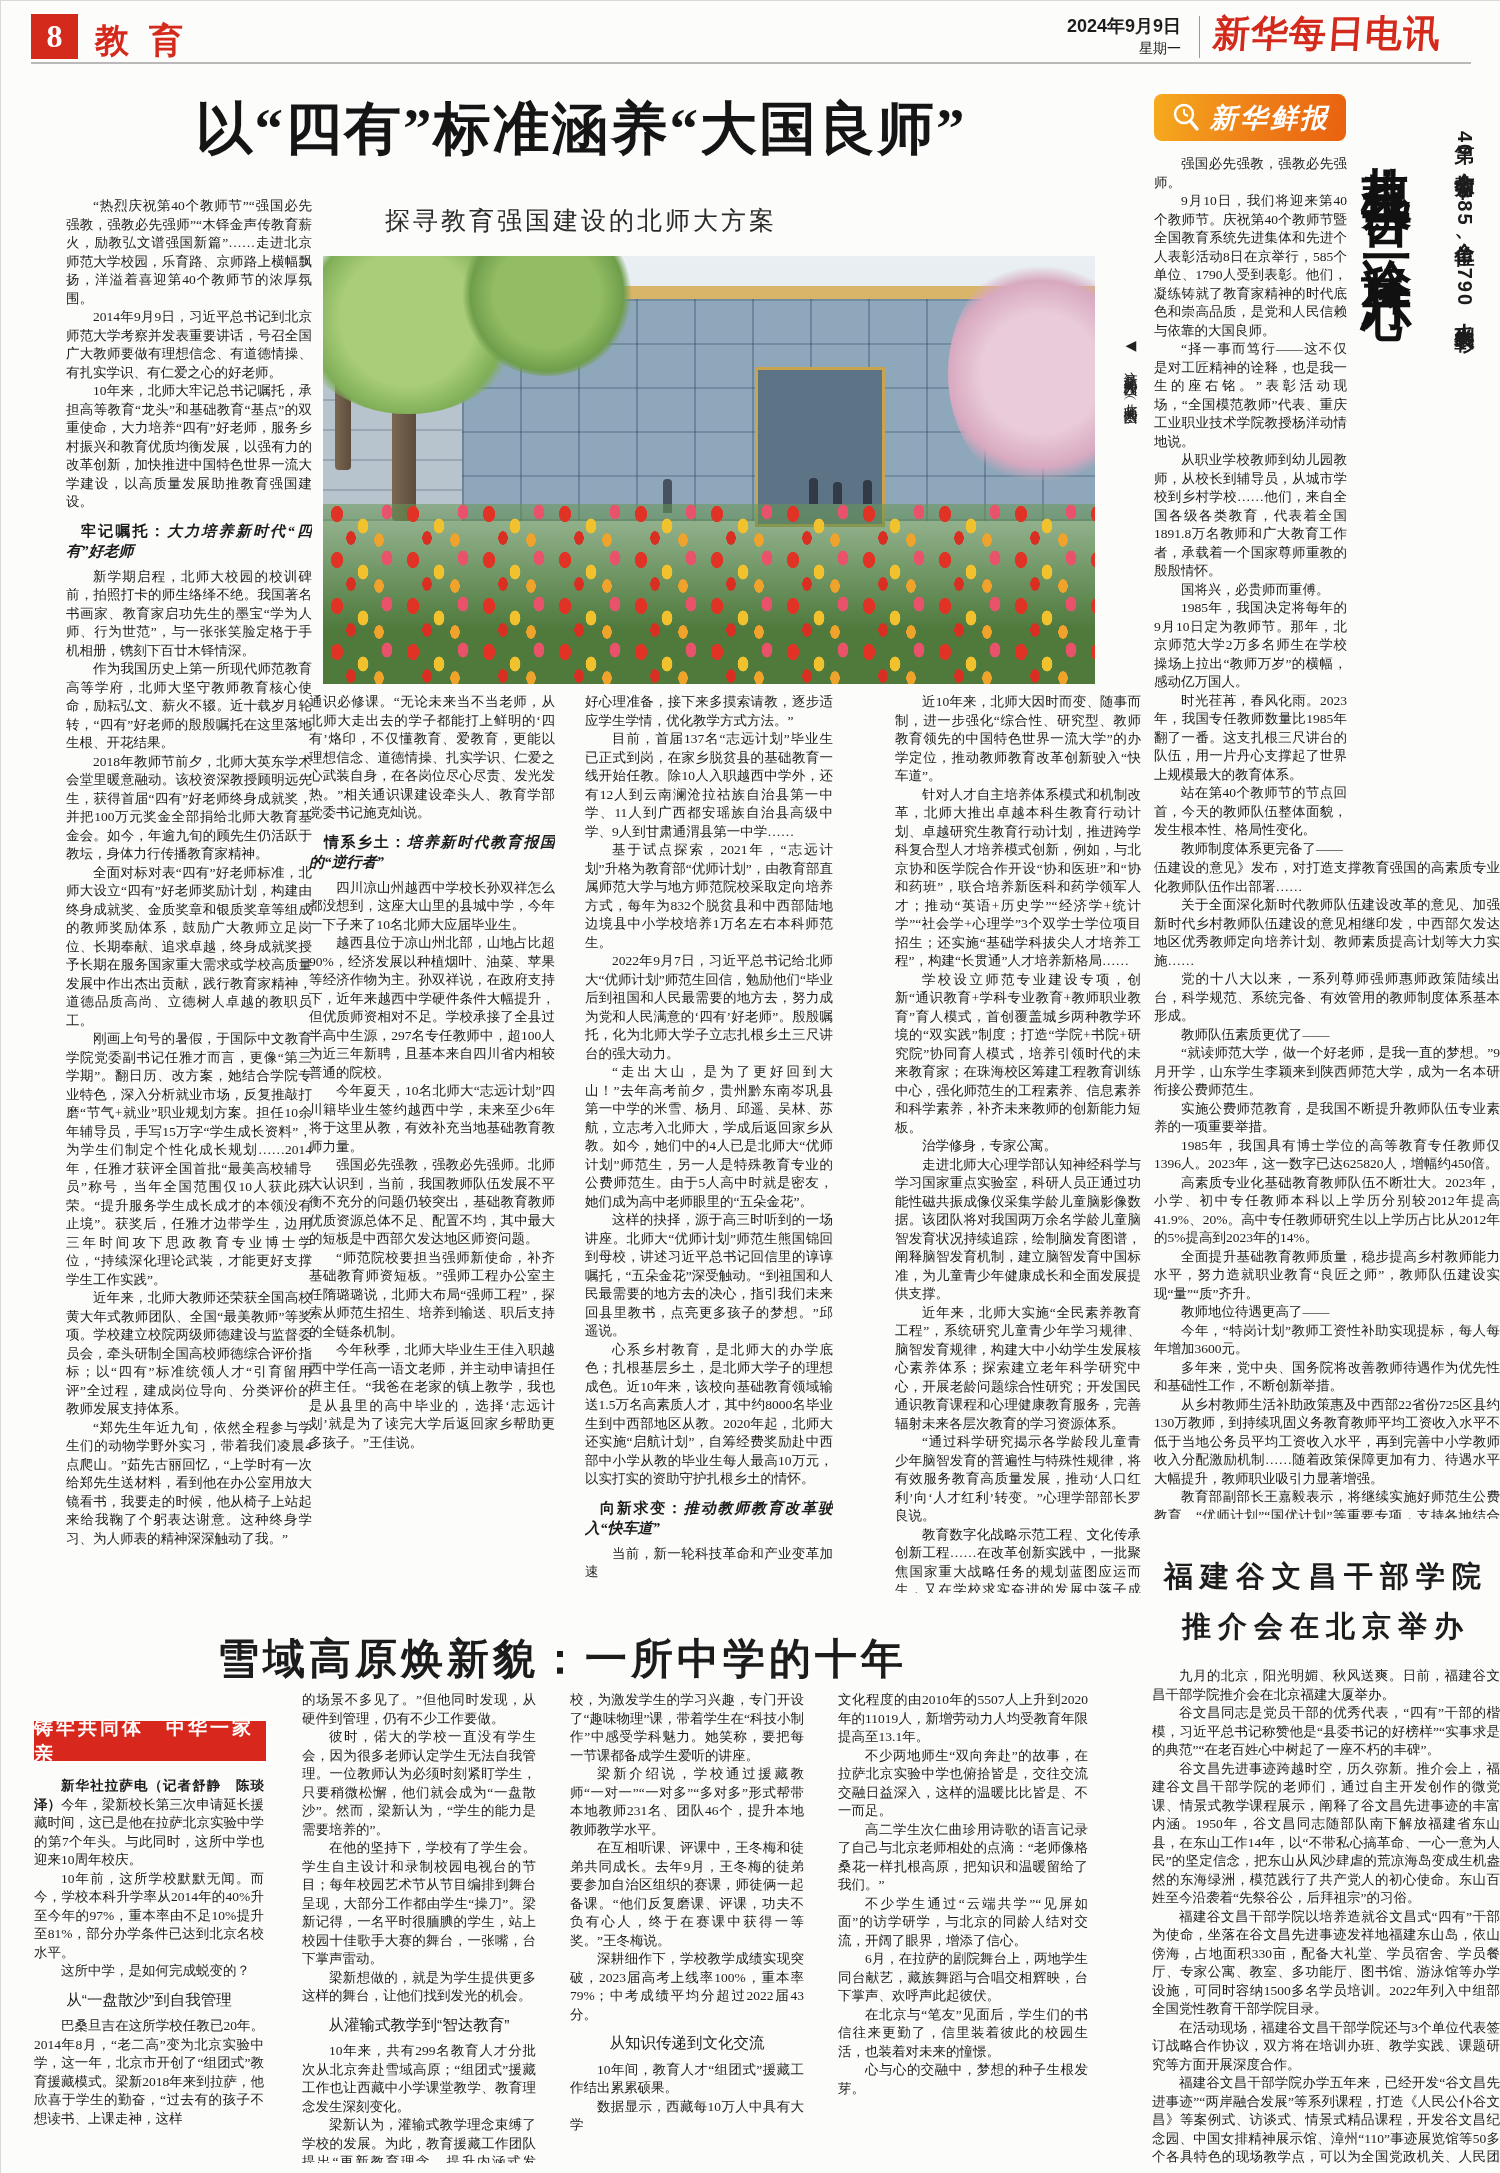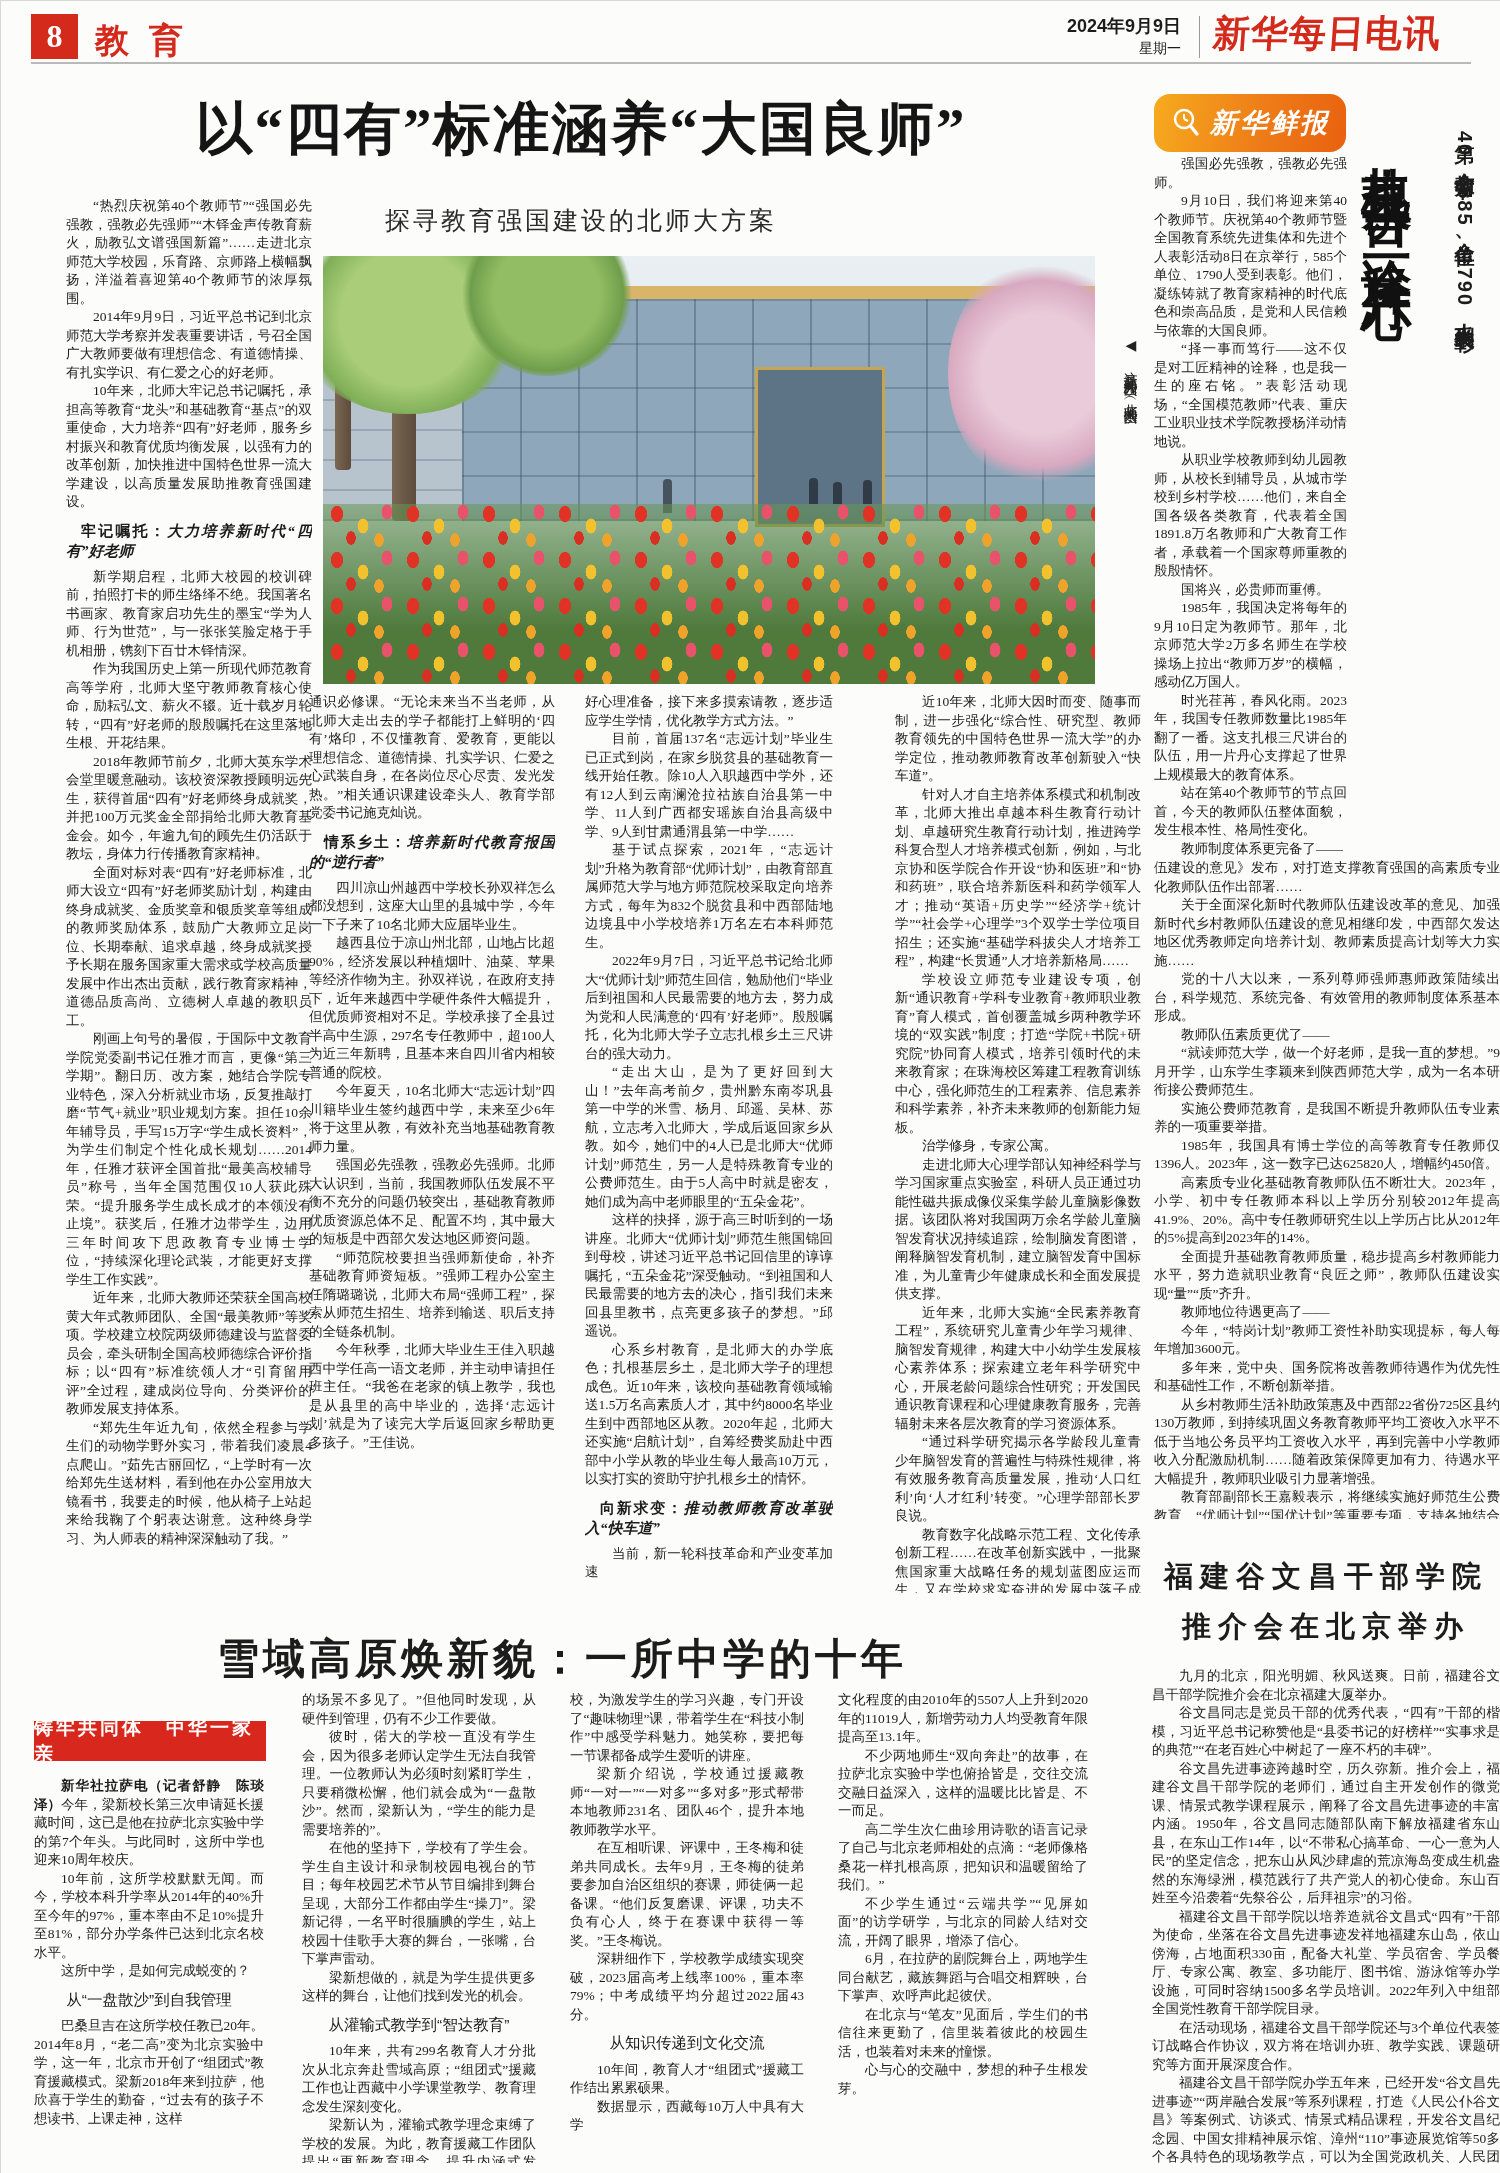--- a/index.html
+++ b/index.html
@@ -53,21 +53,21 @@
       radial-gradient(9px 12px at 14px 10px,#e03325 65%,transparent 70%),
       radial-gradient(8px 11px at 40px 22px,#f2c12e 65%,transparent 70%),
       radial-gradient(8px 11px at 64px 8px,#e8536b 65%,transparent 70%),
       radial-gradient(7px 10px at 28px 34px,#d92f22 65%,transparent 70%),
       radial-gradient(7px 10px at 56px 36px,#f0a32a 65%,transparent 70%),
       linear-gradient(180deg,rgba(104,150,84,.55),#4f7a3c 70%);
     background-size:76px 46px,76px 46px,76px 46px,76px 46px,76px 46px,100% 100%;}
   .photo-caption{left:1100px;top:336px;width:38px;height:258px;writing-mode:vertical-rl;
                  font-size:14px;letter-spacing:2px;color:#222;}
   
-  .fresh-logo{left:1153px;top:93px;width:192px;height:58px;border-radius:16px;display:flex;align-items:center;
+  .fresh-logo{left:1153px;top:93px;width:192px;height:47px;border-radius:8px;display:flex;align-items:center;
               background:linear-gradient(100deg,#f6ab1e,#ee7d18 55%,#e9610f);padding-left:10px;box-sizing:border-box;}
   .fresh-logo span{color:#fff;font-size:27px;font-weight:900;font-style:italic;letter-spacing:3px;margin-left:6px;}
   #fresh-colA{left:1153px;top:154px;width:193px;height:700px;}
   .v-headline{left:1346px;top:126px;width:74px;height:724px;writing-mode:vertical-rl;
               font-size:50px;font-weight:900;letter-spacing:6px;color:#111;}
   .v-kicker{left:1436px;top:128px;width:42px;height:540px;writing-mode:vertical-rl;
             font-size:20px;font-weight:600;font-family:"Liberation Sans",sans-serif;letter-spacing:2px;}
   #fresh-colB{left:1153px;top:858px;width:346px;height:660px;}
   
   .gwc-title{left:1150px;width:350px;text-align:center;font-size:29px;font-weight:bold;letter-spacing:7px;}

